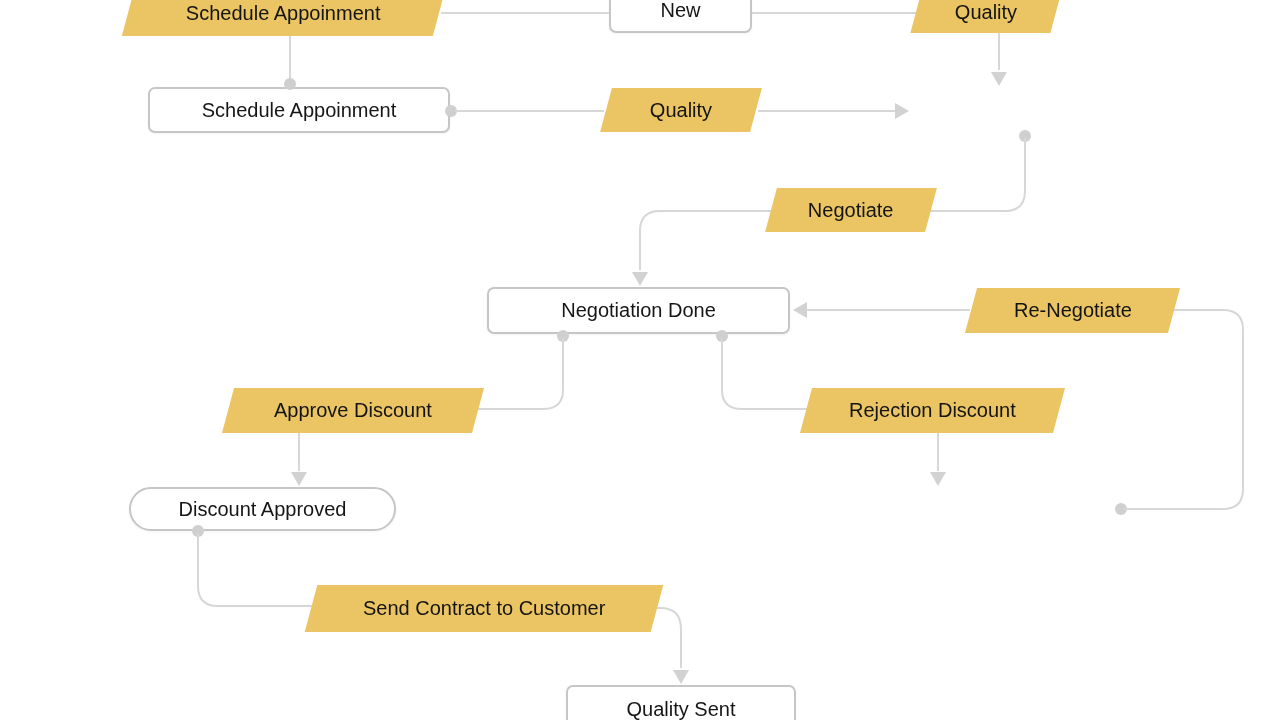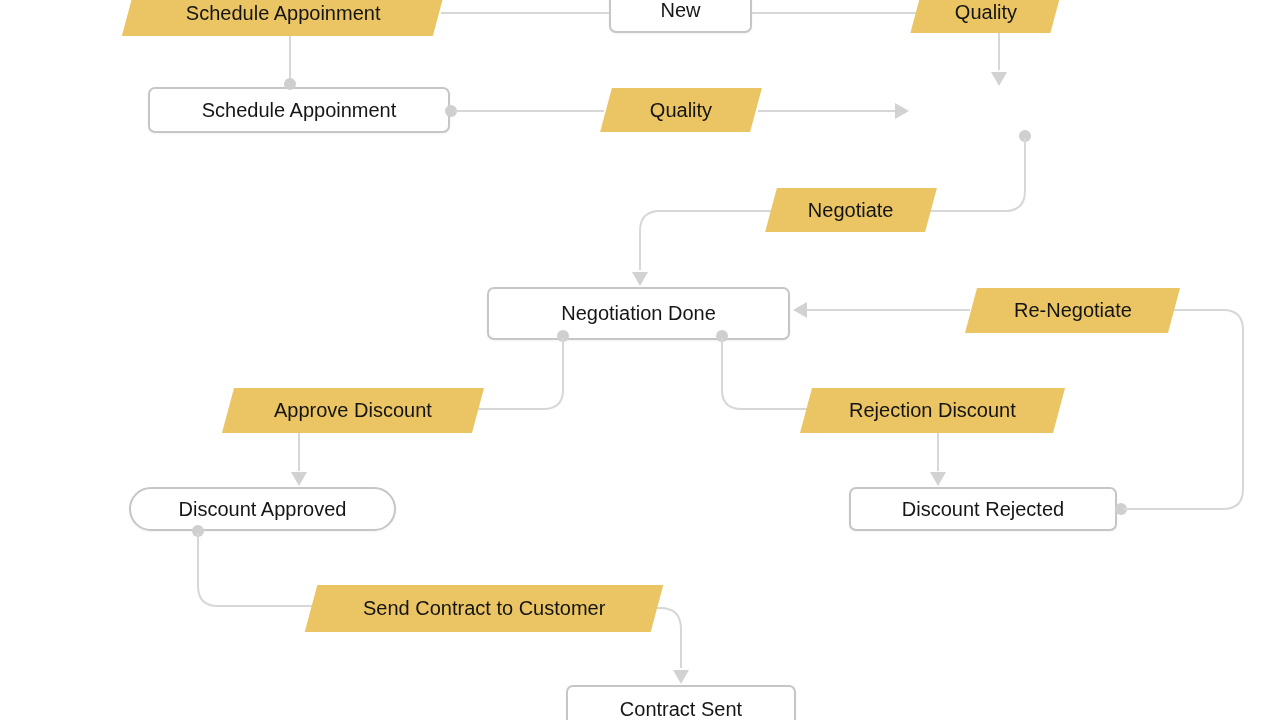--- a/index.html
+++ b/index.html
@@ -109,31 +109,28 @@
     <path class="conn" d="M651 608 H660 Q681 608 681 629 V668"></path>
     <polygon class="arrowhead" points="673,670 689,670 681,684"></polygon>
   </svg>
 
   <div class="state" style="left:609px; top:-12px; width:143px; height:45px;">
     <span>New</span>
   </div>
   <div class="state" style="left:148px; top:87px; width:302px; height:46px;">
     <span>Schedule Appoinment</span>
   </div>
-  <div class="state" style="left:487px; top:287px; width:303px; height:53px;">
+  <div class="state" style="left:487px; top:287px; width:303px; height:47px;">
     <span>Negotiation Done</span>
   </div>
   <div class="state" style="left:129px; top:487px; width:267px; height:44px;border-radius:22px;">
     <span>Discount Approved</span>
   </div>
-  <div class="state" style="left:849px; top:487px; width:268px; height:44px;">
-    <span>Discount Rejected</span>
-  </div>
   <div class="state" style="left:566px; top:685px; width:230px; height:48px;">
-    <span>Contract Sent</span>
+    <span>Quality Sent</span>
   </div>
 
   <div class="transition" style="left:128px; top:-10px; width:311px; height:46px;">
     <span>Schedule Appoinment</span>
   </div>
   <div class="transition" style="left:916px; top:-9px; width:140px; height:42px;">
     <span>Quality</span>
   </div>
   <div class="transition" style="left:606px; top:88px; width:150px; height:44px;">
     <span>Quality</span>

